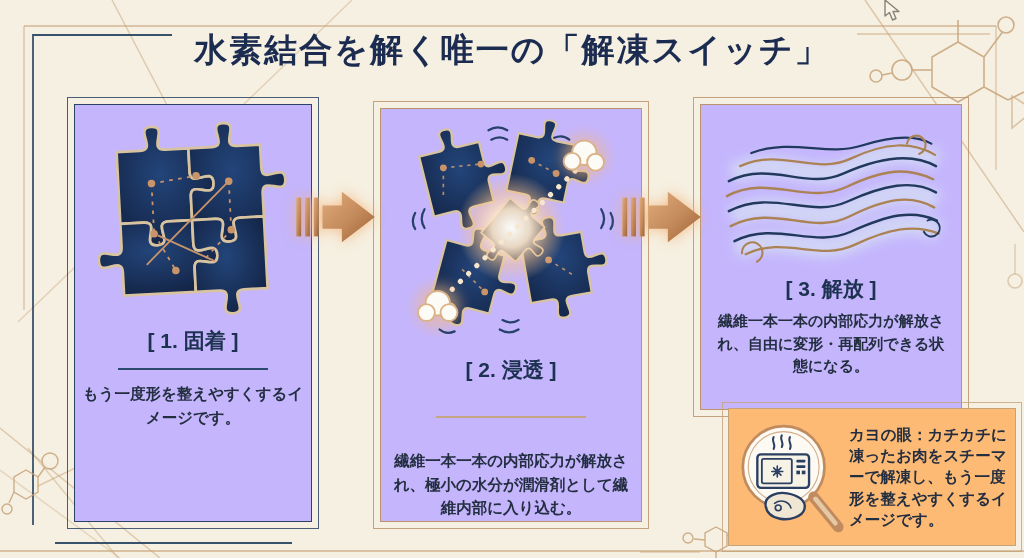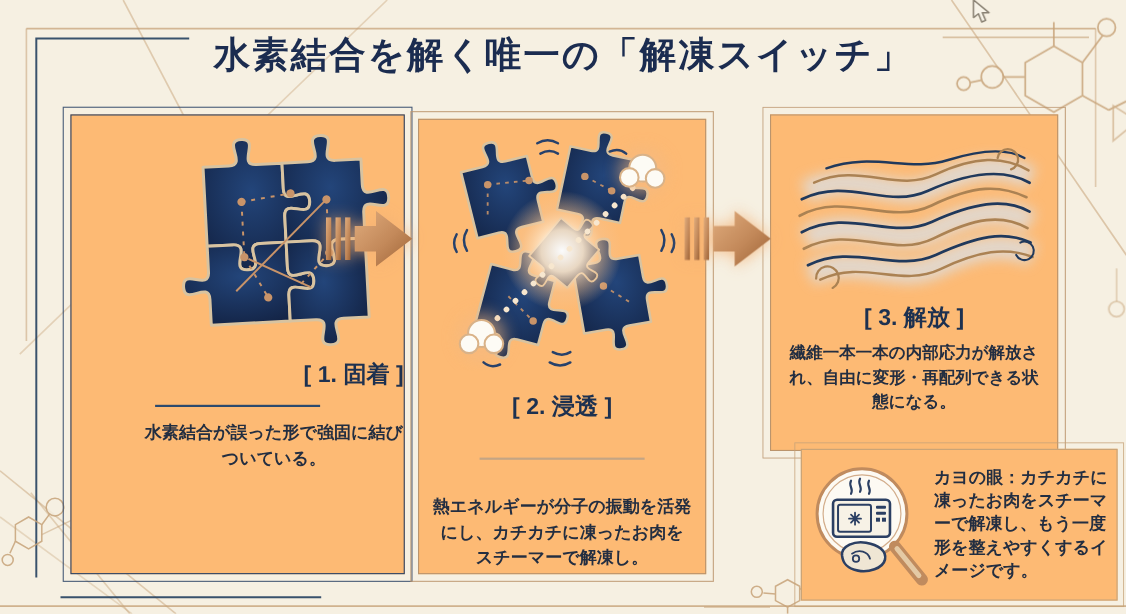--- a/index.html
+++ b/index.html
@@ -15,31 +15,31 @@
   .title{
     position:absolute;top:28px;left:0;width:1024px;text-align:center;
     font-family:"Liberation Serif","DejaVu Serif",serif;
     font-size:33px;font-weight:700;color:#1b2c50;letter-spacing:2px;
     z-index:3;
   }
   
   .panel{
     position:absolute;box-sizing:border-box;
     border:1.6px solid var(--bc);
-    background:#fdba74;
+    background:#c4b5fd;
     z-index:2;
     display:flex;flex-direction:column;align-items:center;
   }
   .panel::before{
     content:"";position:absolute;inset:-8px;border:1.4px solid var(--bc);
     opacity:.85;pointer-events:none;
   }
   .panel-navy{--bc:#2a4265;}
   .panel-copper{--bc:#bb946c;}
-  #panel-1{left:64px;top:104px;width:304px;height:418px;align-items:flex-end;}
+  #panel-1{left:74px;top:104px;width:238px;height:418px;}
   #panel-2{left:380px;top:108px;width:262px;height:414px;gap:19px;}
   #panel-3{left:700px;top:104px;width:262px;height:306px;}
   .panel-art{margin-top:10px;flex:0 0 auto;}
   .step-label{
     font-size:21px;font-weight:700;color:#1d3150;text-align:center;line-height:1.3;
   }
   .step-heading{
     font-size:24px;font-weight:700;color:#1d3150;text-align:center;line-height:1.25;
   }
   .step-sep{width:150px;height:2px;margin:14px auto 12px auto;}
@@ -163,21 +163,21 @@
         <circle cx="62" cy="62" r="4.2"></circle>
         <circle cx="112" cy="56" r="4.2"></circle>
         <circle cx="148" cy="64" r="4.2"></circle>
         <circle cx="62" cy="118" r="4.2"></circle>
         <circle cx="148" cy="118" r="4.2"></circle>
         <circle cx="84" cy="160" r="4.2"></circle>
       </g>
     </svg>
     <div class="step-label">[ 1. 固着 ]</div>
     <div class="step-sep sep-navy"></div>
-    <div class="step-body">水素結合が誤った形で強固に結びついている。</div>
+    <div class="step-body">もう一度形を整えやすくするイメージです。</div>
   </div>
 
   <div id="panel-2" class="panel panel-copper">
     <svg class="panel-art" width="226" height="218" viewBox="0 0 240 232">
       <defs>
         <radialGradient id="glow" cx="50%" cy="50%" r="50%">
           <stop offset="0%" stop-color="#ffffff" stop-opacity="0.98"></stop>
           <stop offset="35%" stop-color="#ffe9cd" stop-opacity="0.9"></stop>
           <stop offset="70%" stop-color="#f6c491" stop-opacity="0.45"></stop>
           <stop offset="100%" stop-color="#f6c491" stop-opacity="0"></stop>
@@ -239,21 +239,21 @@
         <path d="M216,96 q6,10 0,20"></path>
           <path d="M226,100 q5,9 0,17"></path>
         <path d="M108,224 q10,6 20,0"></path>
           <path d="M111,214 q9,5 17,0"></path>
         <path d="M166,20 q9,-4 16,2"></path>
         <path d="M60,226 q-9,4 -16,-2"></path>
       </g>
     </svg>
     <div class="step-label">[ 2. 浸透 ]</div>
     <div class="step-sep sep-copper"></div>
-    <div class="step-body">熱エネルギーが分子の振動を活発にし、カチカチに凍ったお肉をスチーマーで解凍し。</div>
+    <div class="step-body">繊維一本一本の内部応力が解放され、極小の水分が潤滑剤として繊維内部に入り込む。</div>
   </div>
 
   <div id="panel-3" class="panel panel-copper">
     <svg class="panel-art" width="240" height="150" viewBox="0 0 250 160" style="margin-top:18px;">
       <defs>
           <filter id="blur2" x="-30%" y="-30%" width="160%" height="160%">
             <feGaussianBlur stdDeviation="6"></feGaussianBlur>
           </filter>
         </defs>
       <g stroke="#d7e4f2" stroke-width="22" fill="none" opacity="0.7" filter="url(#blur2)">

